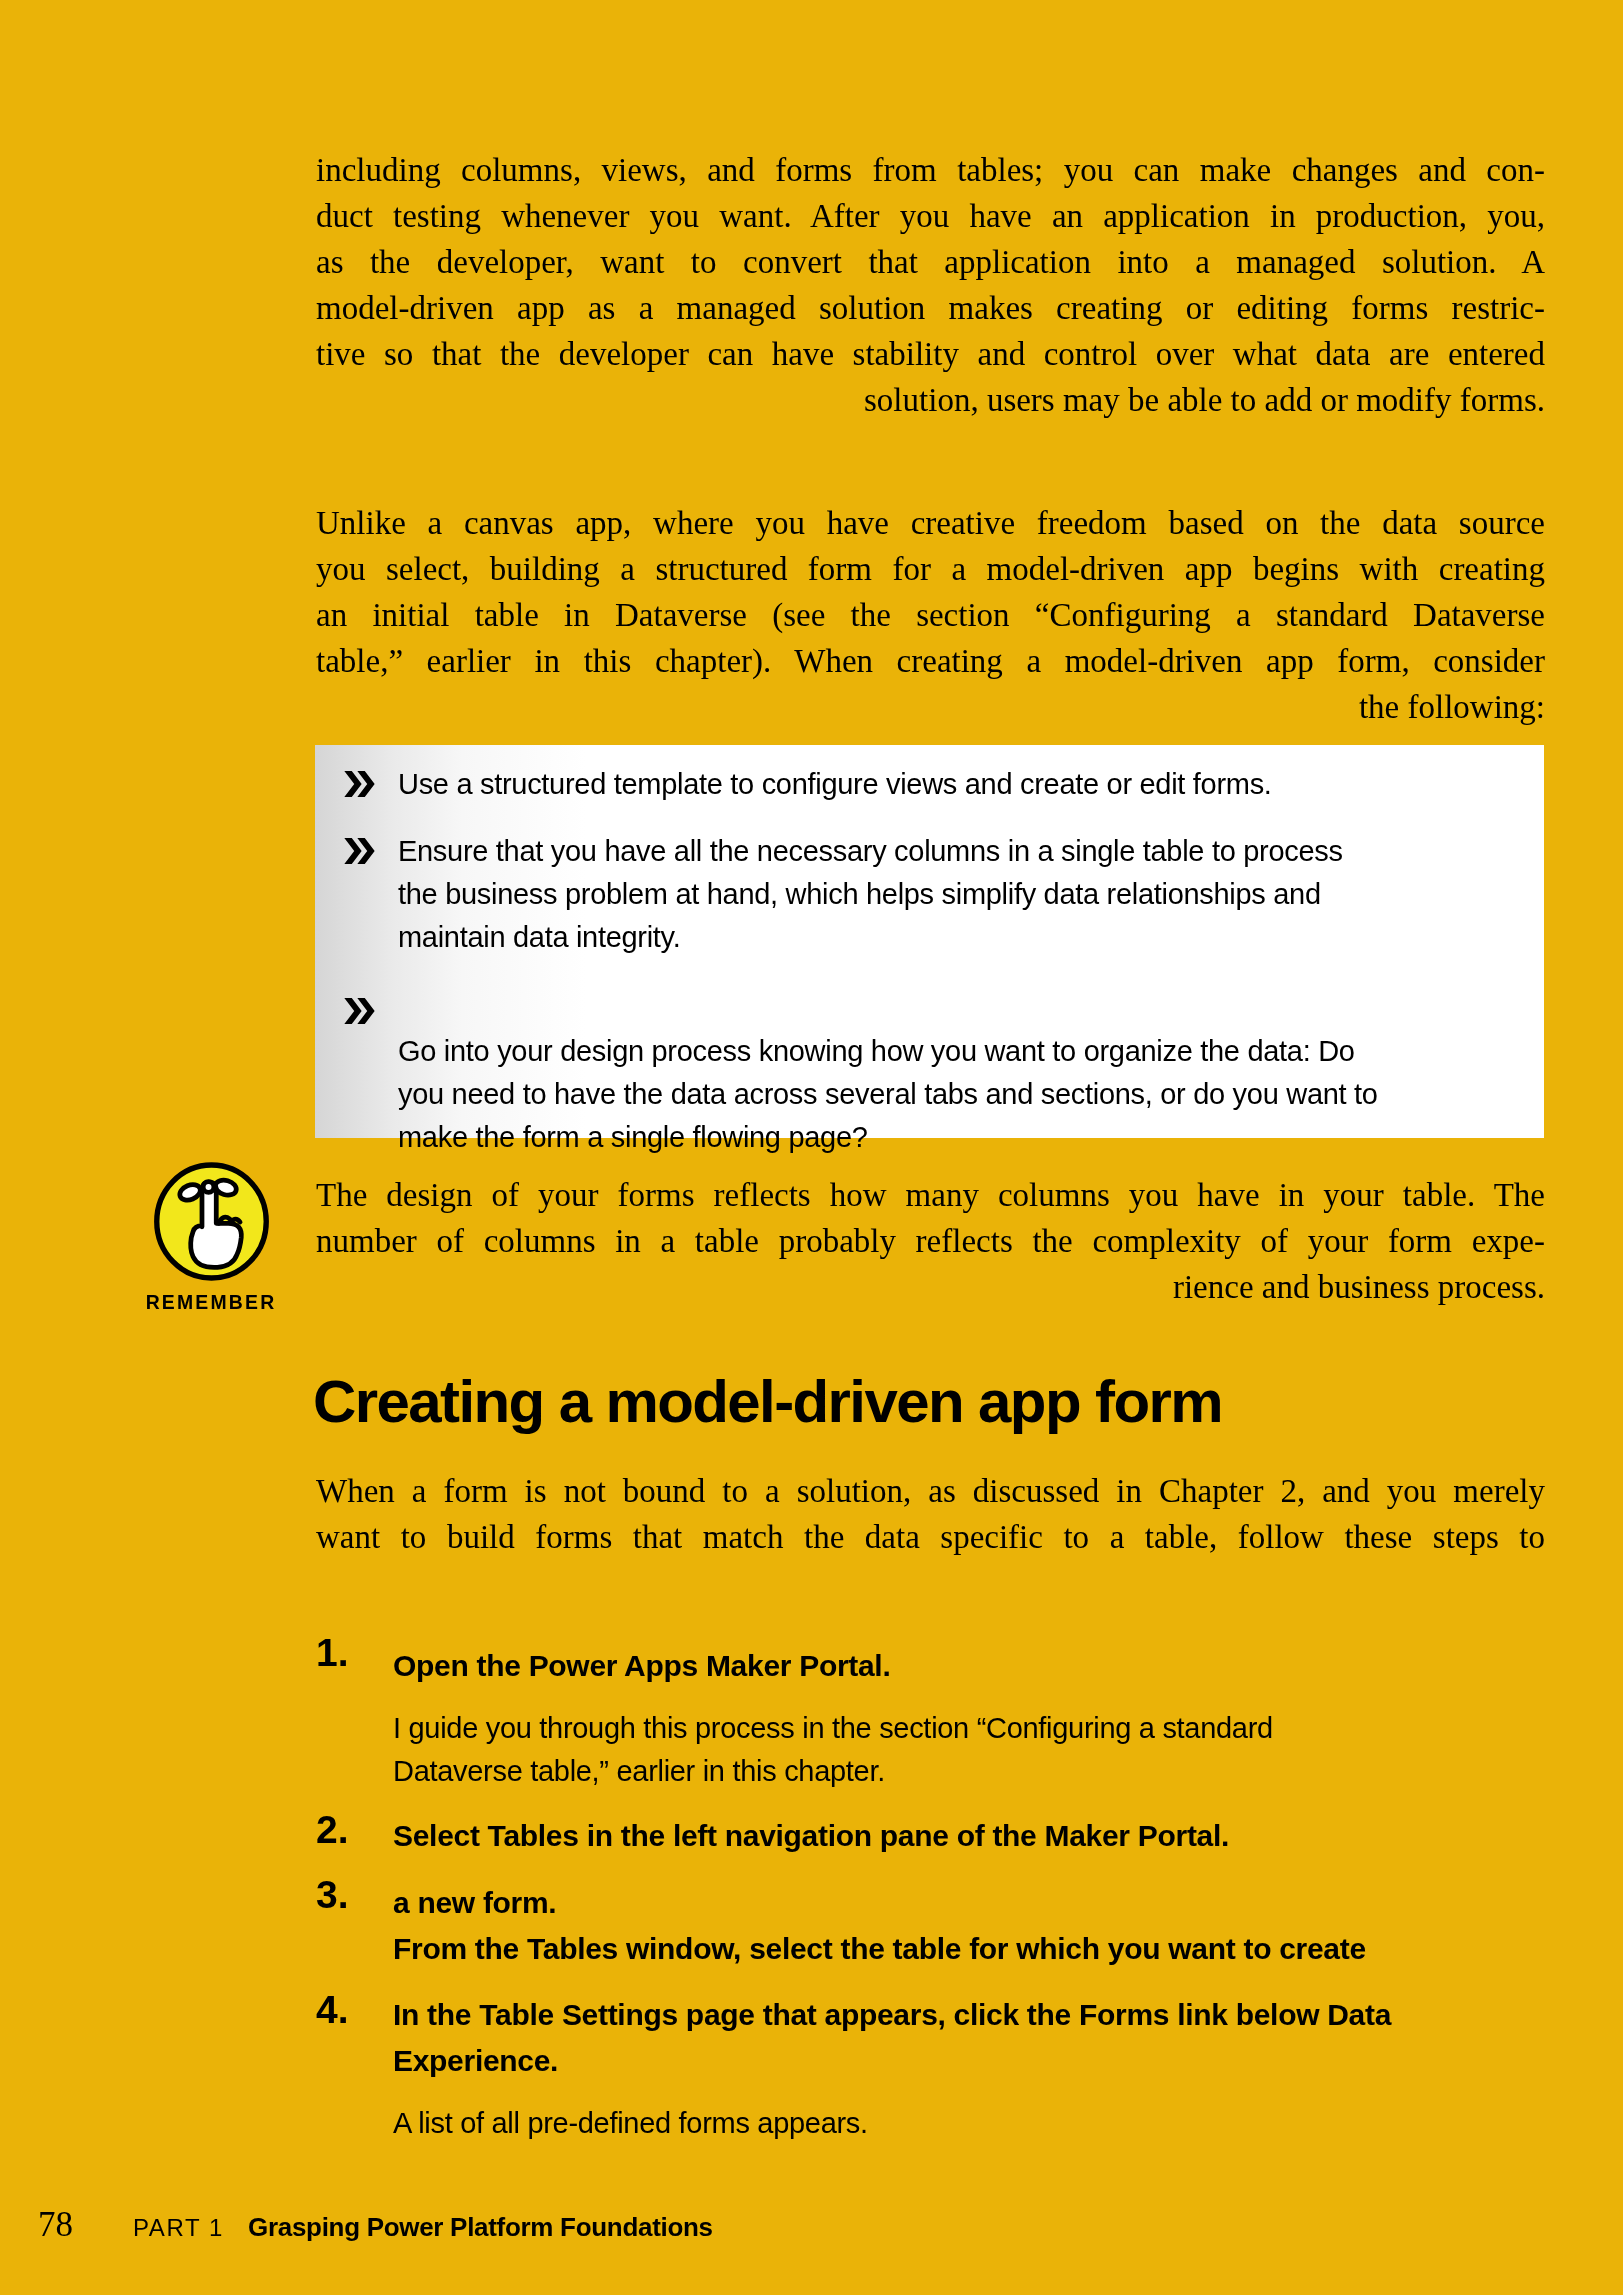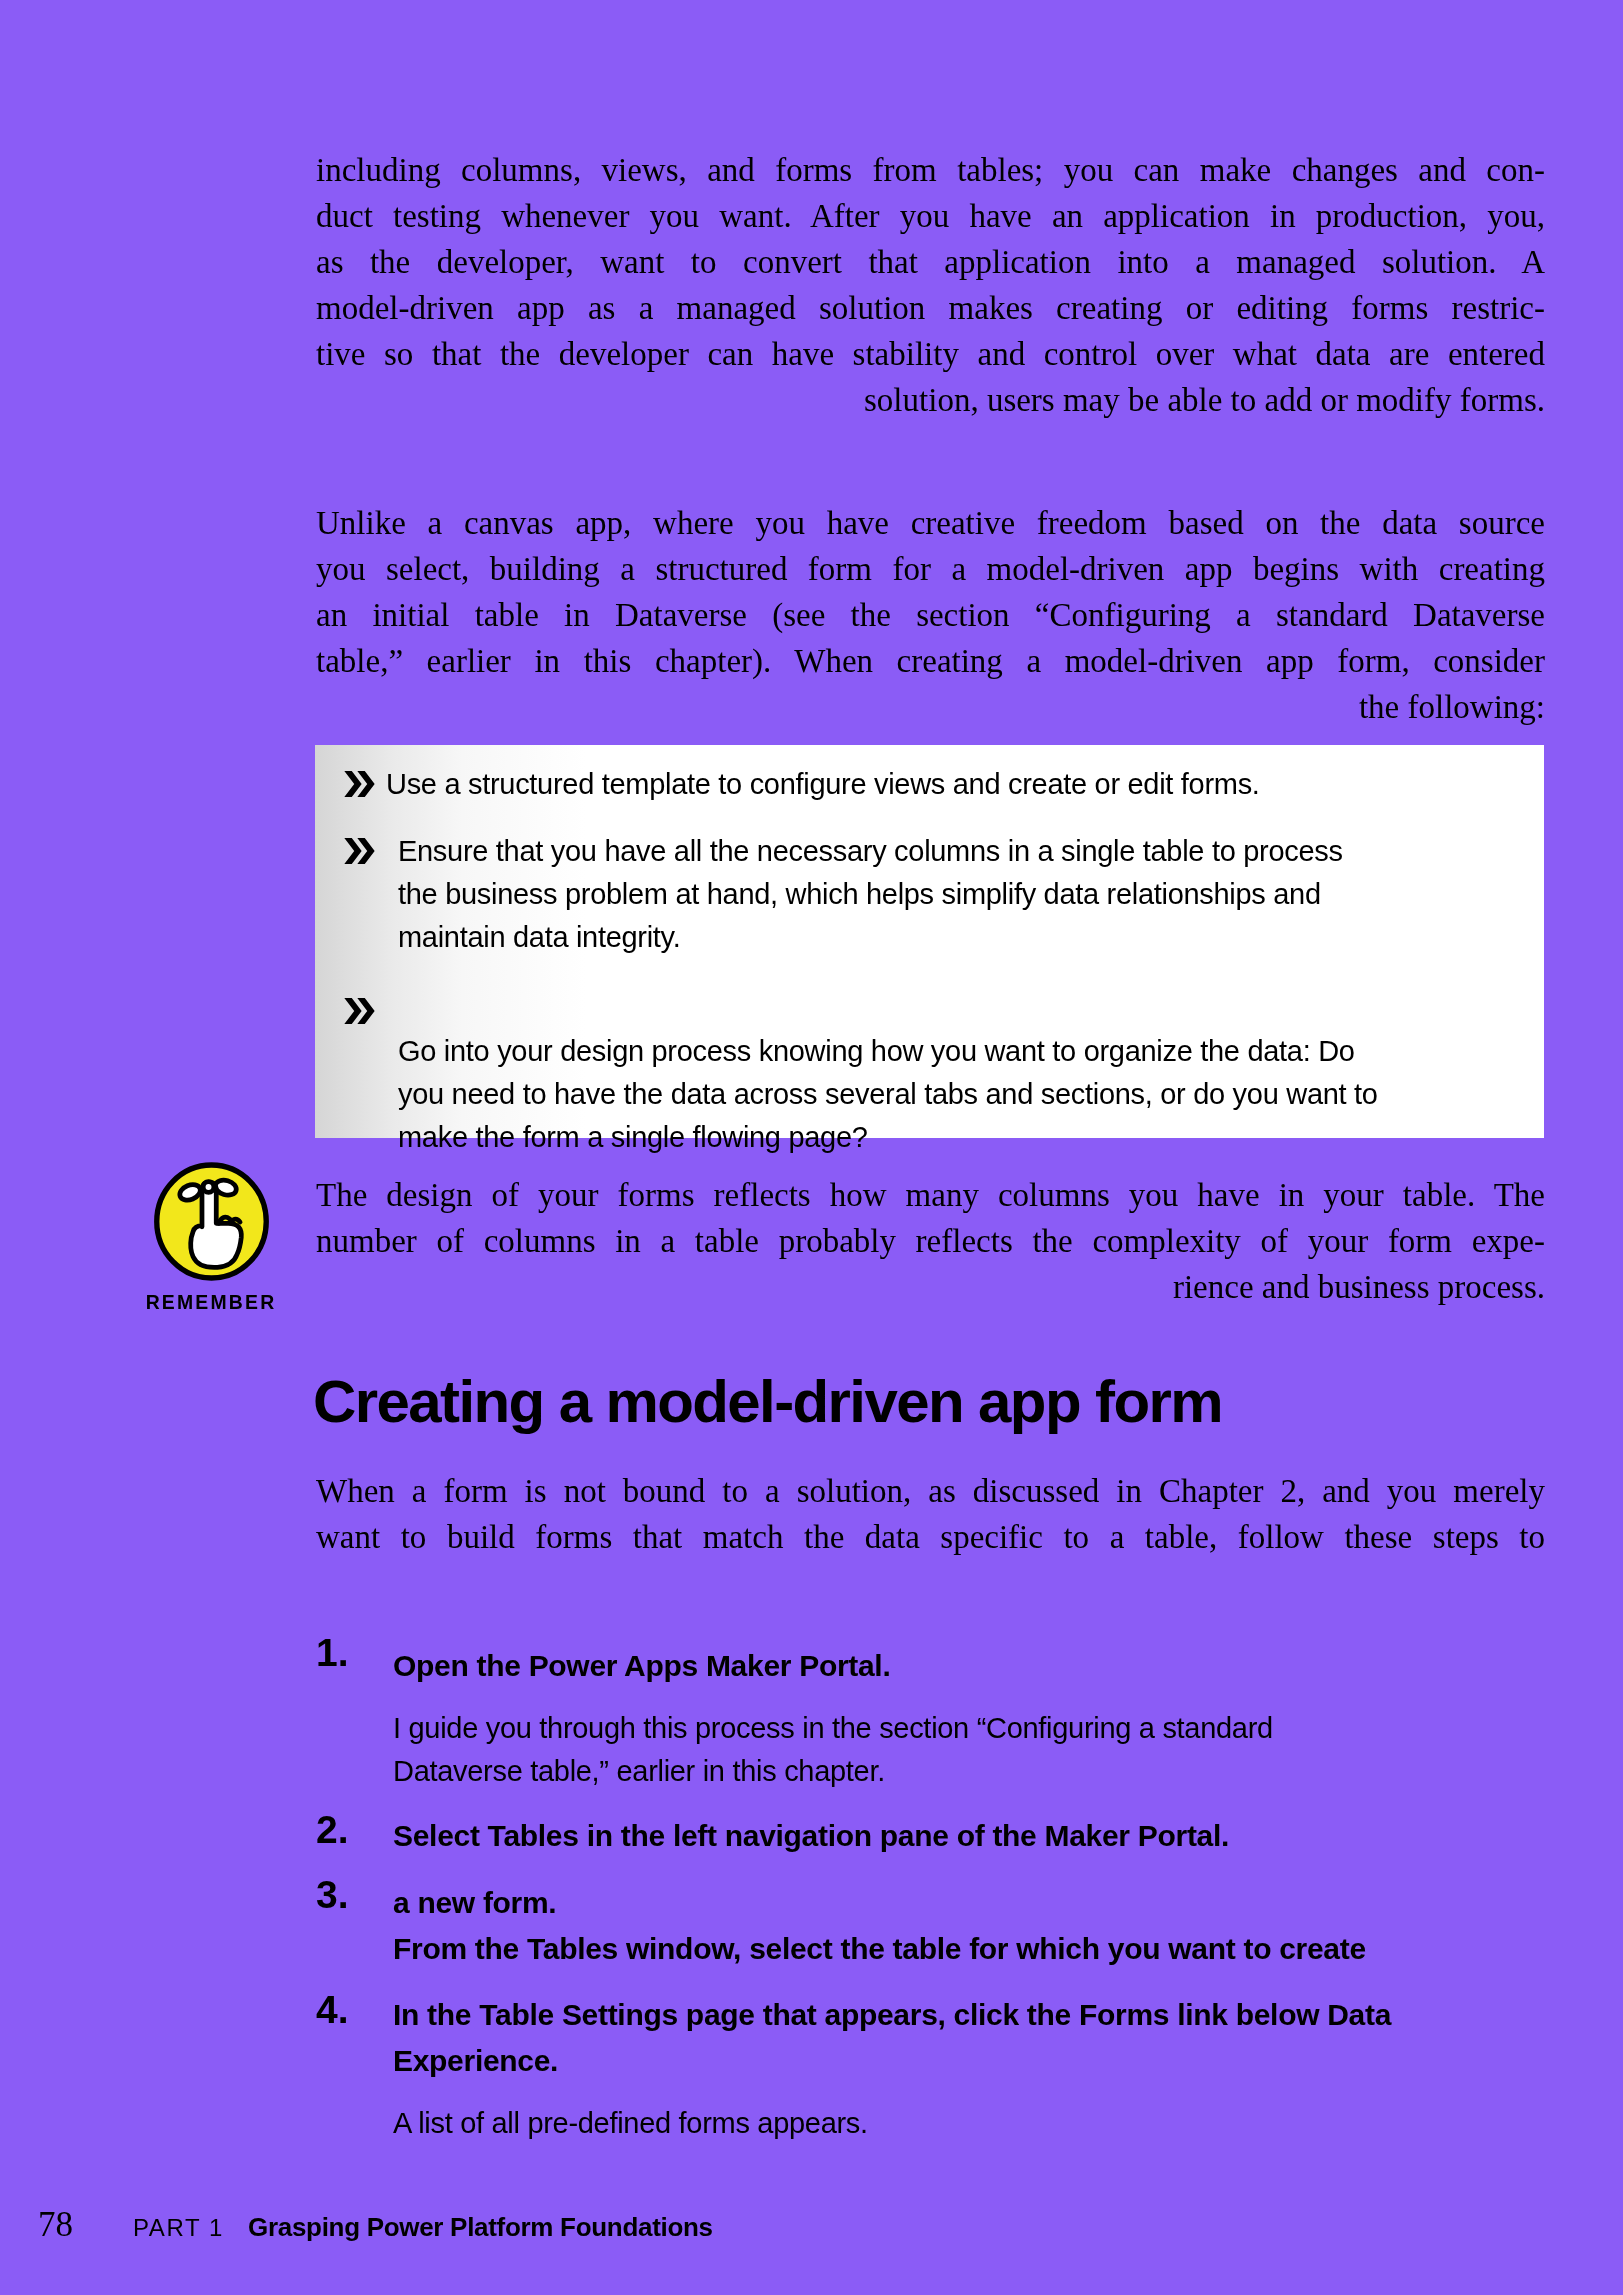--- a/index.html
+++ b/index.html
@@ -1,17 +1,17 @@
 <!DOCTYPE html>
 <html style="font-size:10px"><head>
 <meta charset="utf-8">
 <style>
   html,body { margin:0; padding:0; background:#ffffff; }
   .page {
-    position:relative; width:1623px; height:2295px; background:#8b5cf6;
+    position:relative; width:1623px; height:2295px; background:#eab308;
     color:#000; overflow:hidden;
   }
   .abs { position:absolute; }
   .serif { font-family:"Liberation Serif", serif; font-size:33px; line-height:46px; color:#000; }
   .jline { text-align:justify; text-align-last:justify; }
   .jlast { text-align:right; }
   .sans { font-family:"Liberation Sans", sans-serif; color:#000; letter-spacing:-0.3px; }
   .bullet-panel {
     background:linear-gradient(to right, #d5d5d5 0%, #e9e9e9 6%, #f7f7f7 12%, #ffffff 22%);
   }
@@ -50,21 +50,21 @@
   </div>
 
   <div class="abs bullet-panel" style="left:315px; top:745px; width:1229px; height:393px;"></div>
 
   <div class="abs chev" style="left:344px; top:771px;">
     <svg width="31" height="26" viewBox="0 0 49 42">
         <polygon points="0,0 12,0 28,21 12,42 0,42 16,21" fill="#000"></polygon>
         <polygon points="21,0 33,0 49,21 33,42 21,42 37,21" fill="#000"></polygon>
       </svg>
   </div>
-  <div class="abs sans bullet-text" style="left:386px; top:763px; width:1146px;">
+  <div class="abs sans bullet-text" style="left:398px; top:763px; width:1146px;">
     <div>Use a structured template to configure views and create or edit forms.</div>
   </div>
 
   <div class="abs chev" style="left:344px; top:838px;">
     <svg width="31" height="26" viewBox="0 0 49 42">
         <polygon points="0,0 12,0 28,21 12,42 0,42 16,21" fill="#000"></polygon>
         <polygon points="21,0 33,0 49,21 33,42 21,42 37,21" fill="#000"></polygon>
       </svg>
   </div>
   <div class="abs sans bullet-text" style="left:398px; top:830px; width:1146px;">

